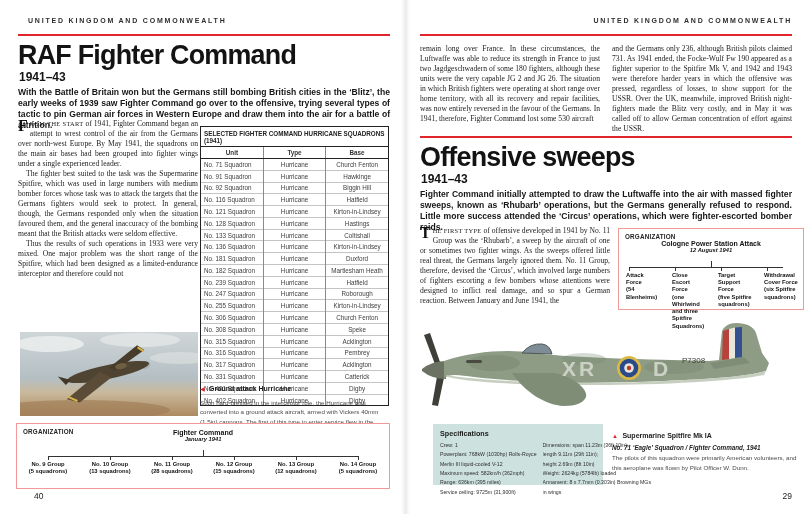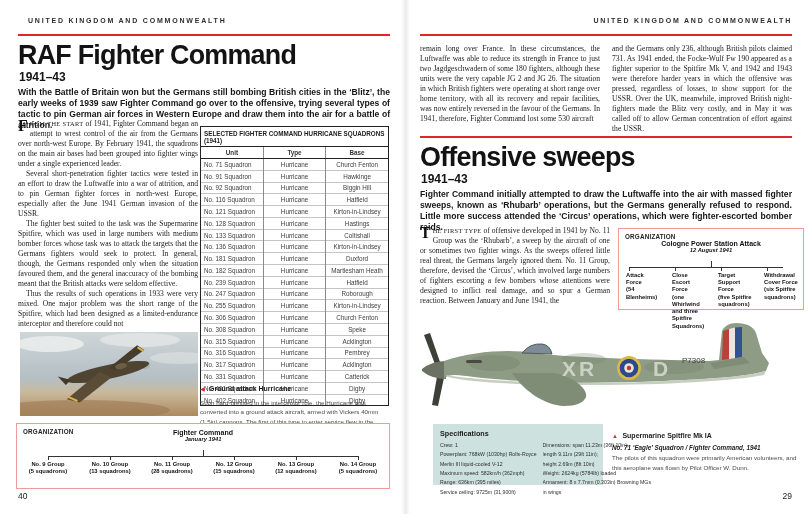--- a/index.html
+++ b/index.html
@@ -48,38 +48,37 @@
   .org-item.left-text{text-align:left;padding-left:7px;padding-right:4px;}
   .org-item.left-text::before{left:22%;}
   .org-name{font:bold 5.8px/1.25 "Liberation Sans",sans-serif;color:#111;}
   .org-detail{font:bold 5.8px/1.25 "Liberation Sans",sans-serif;color:#111;}
   
   .specbox{background:#cde2de;padding:5px 7px;box-sizing:border-box;}
   .spec-title{font:bold 7.2px "Liberation Sans",sans-serif;color:#1a1a1a;margin-bottom:3px;}
   .spec-cols{display:flex;gap:6px;}
   .spec-col{flex:1;}
   .spec-line{font:5.2px/1.8 "Liberation Sans",sans-serif;color:#2f2f2f;white-space:nowrap;overflow:hidden;}
-  .pagenum{font:8.5px "Liberation Sans",sans-serif;color:#222;}
+  .pagenum{font:8.5px "Liberation Sans",sans-serif;color:#222;margin-left:16px;}
   .gutter{left:401px;top:0;width:9px;height:514px;
           background:linear-gradient(90deg,rgba(0,0,0,0) 0%,rgba(0,0,0,.08) 50%,rgba(0,0,0,0) 100%);}
   .photo-frame{overflow:hidden;background:#bcc6ca;}
 </style>
 </head>
 <body>
 
 <div class="abs kicker" style="left:28px;top:17px;">UNITED KINGDOM AND COMMONWEALTH</div>
 <div class="abs rule" style="left:18px;top:34px;width:372px;"></div>
 
 <div class="abs big-title" style="left:18px;top:41px;">RAF Fighter Command</div>
 <div class="abs sub-years" style="left:19px;top:70px;">1941–43</div>
 <div class="abs intro" style="left:18px;top:87px;width:372px;">With the Battle of Britain won but the Germans still bombing British cities in the ‘Blitz’, the early weeks of 1939 saw Fighter Command go over to the offensive, trying several types of tactic to pin German air forces in Western Europe and draw them into the air for a battle of attrition.</div>
 
 <div class="abs bodycol" style="left:18px;top:119px;width:180px;">
-  <p><span class="dropcap">F</span><span class="lead">ROM THE START</span><span> of 1941, Fighter Command began an attempt to wrest control of the air from the Germans over north-west Europe. By February 1941, the squadrons on the main air bases had been grouped into fighter wings under a single experienced leader.</span></p>
-  <p>Several short-penetration fighter tactics were tested in an effort to draw the Luftwaffe into a war of attrition, and to pin German fighter forces in north-west Europe, especially after the June 1941 German invasion of the USSR.</p>
+  <p><span class="dropcap">F</span><span class="lead">ROM THE START</span><span> of 1941, Fighter Command began an attempt to wrest control of the air from the Germans over north-west Europe. By May 1941, the squadrons on the main air bases had been grouped into fighter wings under a single experienced leader.</span></p>
   <p>The fighter best suited to the task was the Supermarine Spitfire, which was used in large numbers with medium bomber forces whose task was to attack the targets that the Germans fighters would seek to protect. In general, though, the Germans responded only when the situation favoured them, and the general inaccuracy of the bombing meant that the British attacks were seldom effective.</p>
   <p>Thus the results of such operations in 1933 were very mixed. One major problem was the short range of the Spitfire, which had been designed as a limited-endurance interceptor and therefore could not</p>
 </div>
 
 <div class="abs photo-frame" style="left:20px;top:332px;width:178px;height:84px;">
   <svg width="178" height="84" viewBox="0 0 178 84">
     <defs>
       <linearGradient id="sky" x1="0" y1="0" x2="0" y2="1">
         <stop offset="0" stop-color="#cfd6d8"></stop>
           <stop offset="0.55" stop-color="#b4bfc4"></stop>

